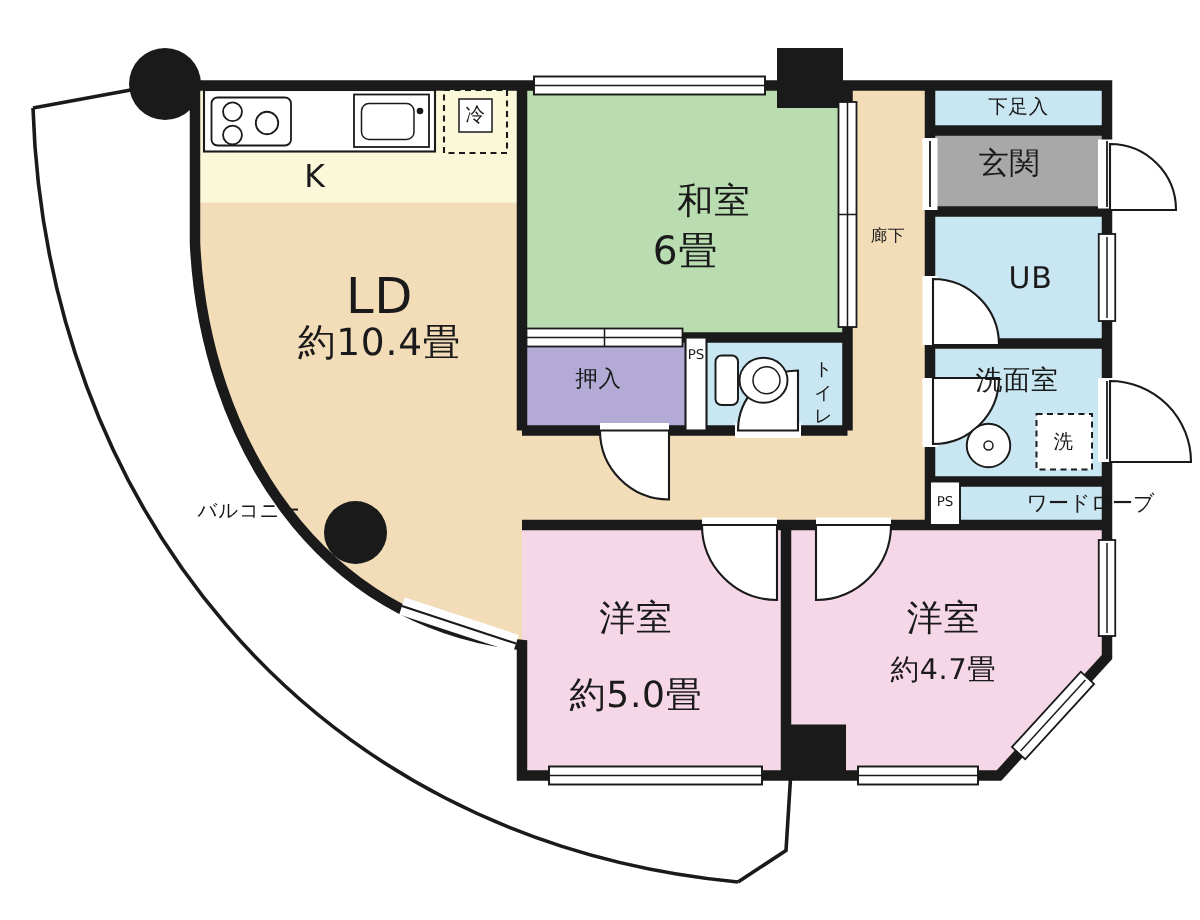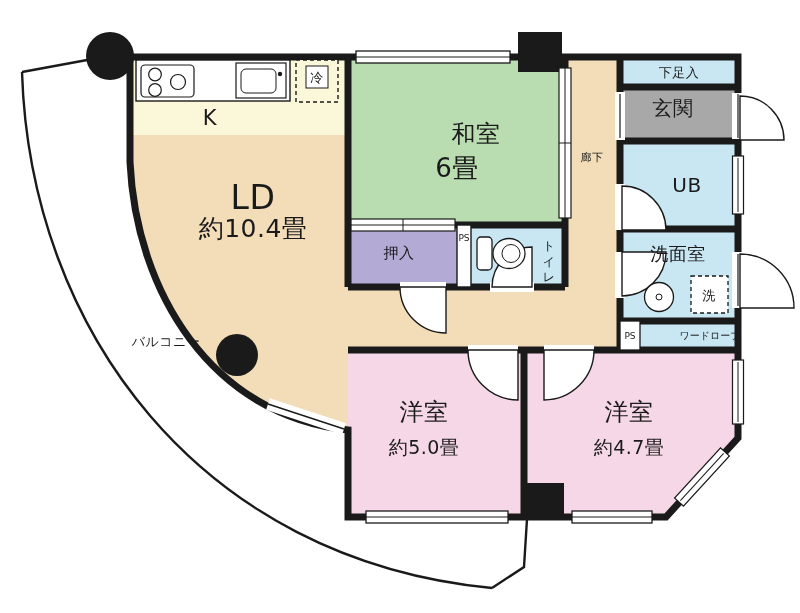--- a/index.html
+++ b/index.html
@@ -147,25 +147,25 @@
   <div class="lbl" style="left:253px;top:197px;font-size:33px">LD</div>
   <div class="lbl" style="left:253px;top:228px;font-size:25px">約10.4畳</div>
   <div class="lbl" style="left:476px;top:134px;font-size:24px">和室</div>
   <div class="lbl" style="left:457px;top:168px;font-size:26px">6畳</div>
   <div class="lbl" style="left:592px;top:157px;font-size:11px">廊下</div>
   <div class="lbl" style="left:679px;top:72px;font-size:13px">下足入</div>
   <div class="lbl" style="left:673px;top:108px;font-size:20px">玄関</div>
   <div class="lbl" style="left:687px;top:185px;font-size:20px">UB</div>
   <div class="lbl" style="left:678px;top:254px;font-size:18px">洗面室</div>
   <div class="lbl" style="left:709px;top:295px;font-size:13px">洗</div>
-  <div class="lbl" style="left:710px;top:336px;font-size:10px;letter-spacing:0">ワードローブ</div>
+  <div class="lbl" style="left:727px;top:336px;font-size:14px;letter-spacing:0">ワードローブ</div>
   <div class="lbl" style="left:464px;top:238px;font-size:9px;letter-spacing:0">PS</div>
   <div class="lbl" style="left:630px;top:336px;font-size:9px;letter-spacing:0">PS</div>
   <div class="lbl" style="left:399px;top:253px;font-size:15px">押入</div>
   <div class="lbl v" style="left:549px;top:256px;font-size:12px">トイレ</div>
   <div class="lbl" style="left:424px;top:412px;font-size:24px">洋室</div>
-  <div class="lbl" style="left:424px;top:447px;font-size:19px">約5.0畳</div>
+  <div class="lbl" style="left:424px;top:463px;font-size:24px">約5.0畳</div>
   <div class="lbl" style="left:629px;top:412px;font-size:24px">洋室</div>
   <div class="lbl" style="left:629px;top:447px;font-size:19px">約4.7畳</div>
   <div class="lbl" style="left:166px;top:341px;font-size:13px">バルコニー</div>
   <div class="lbl" style="left:317px;top:77px;font-size:13px">冷</div>
 
 </div>
 
 </body></html>

